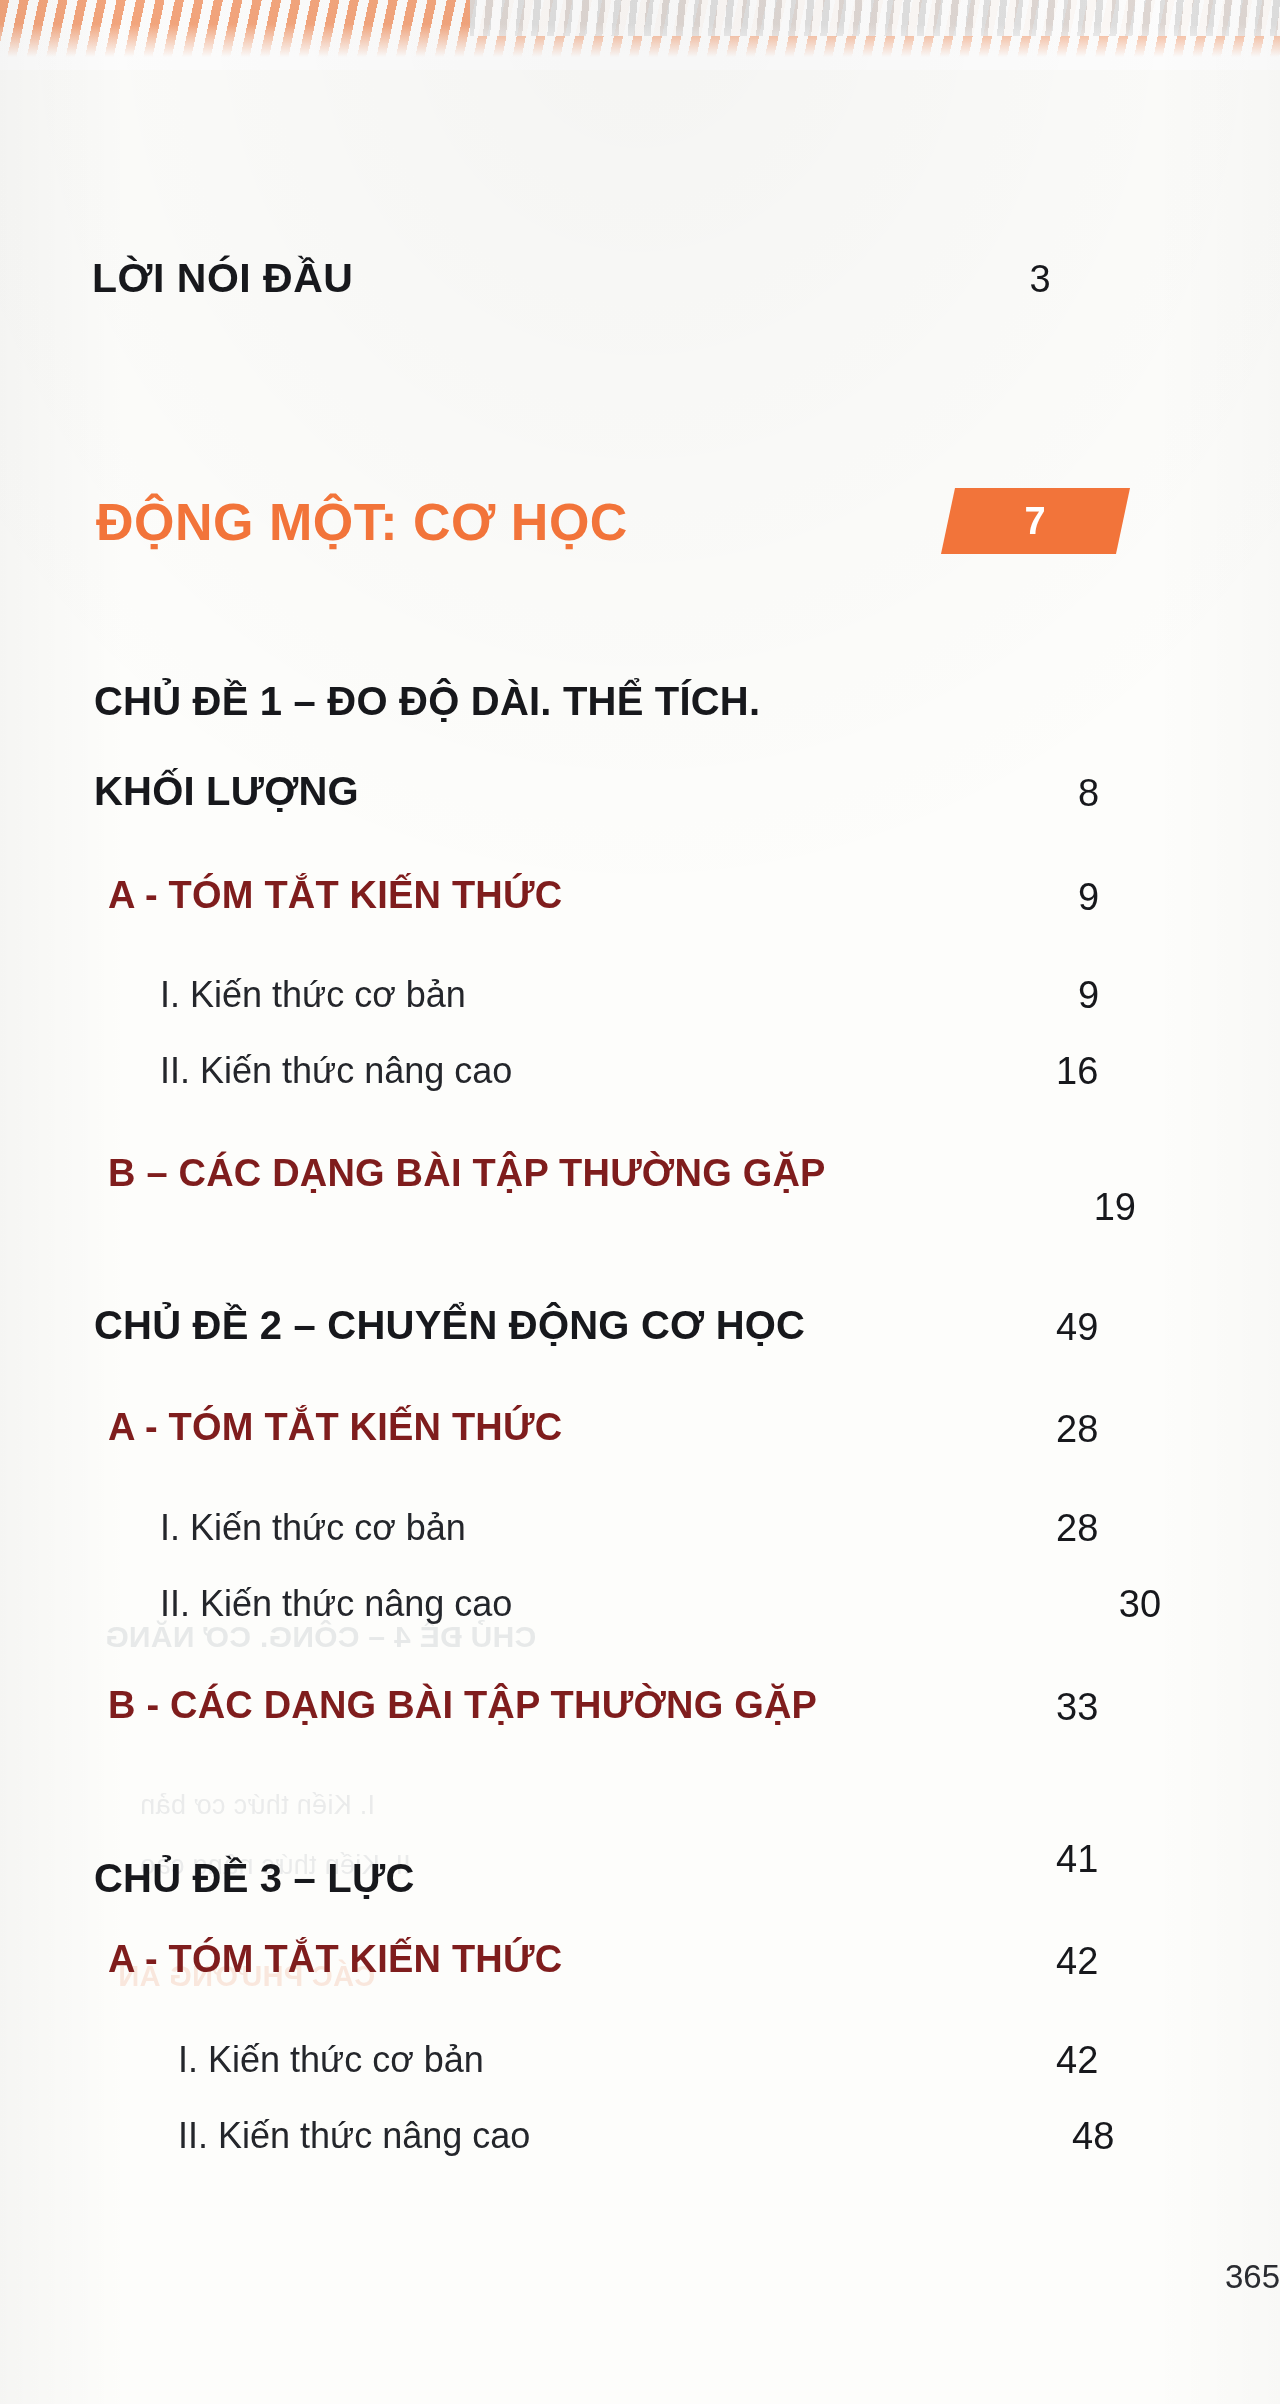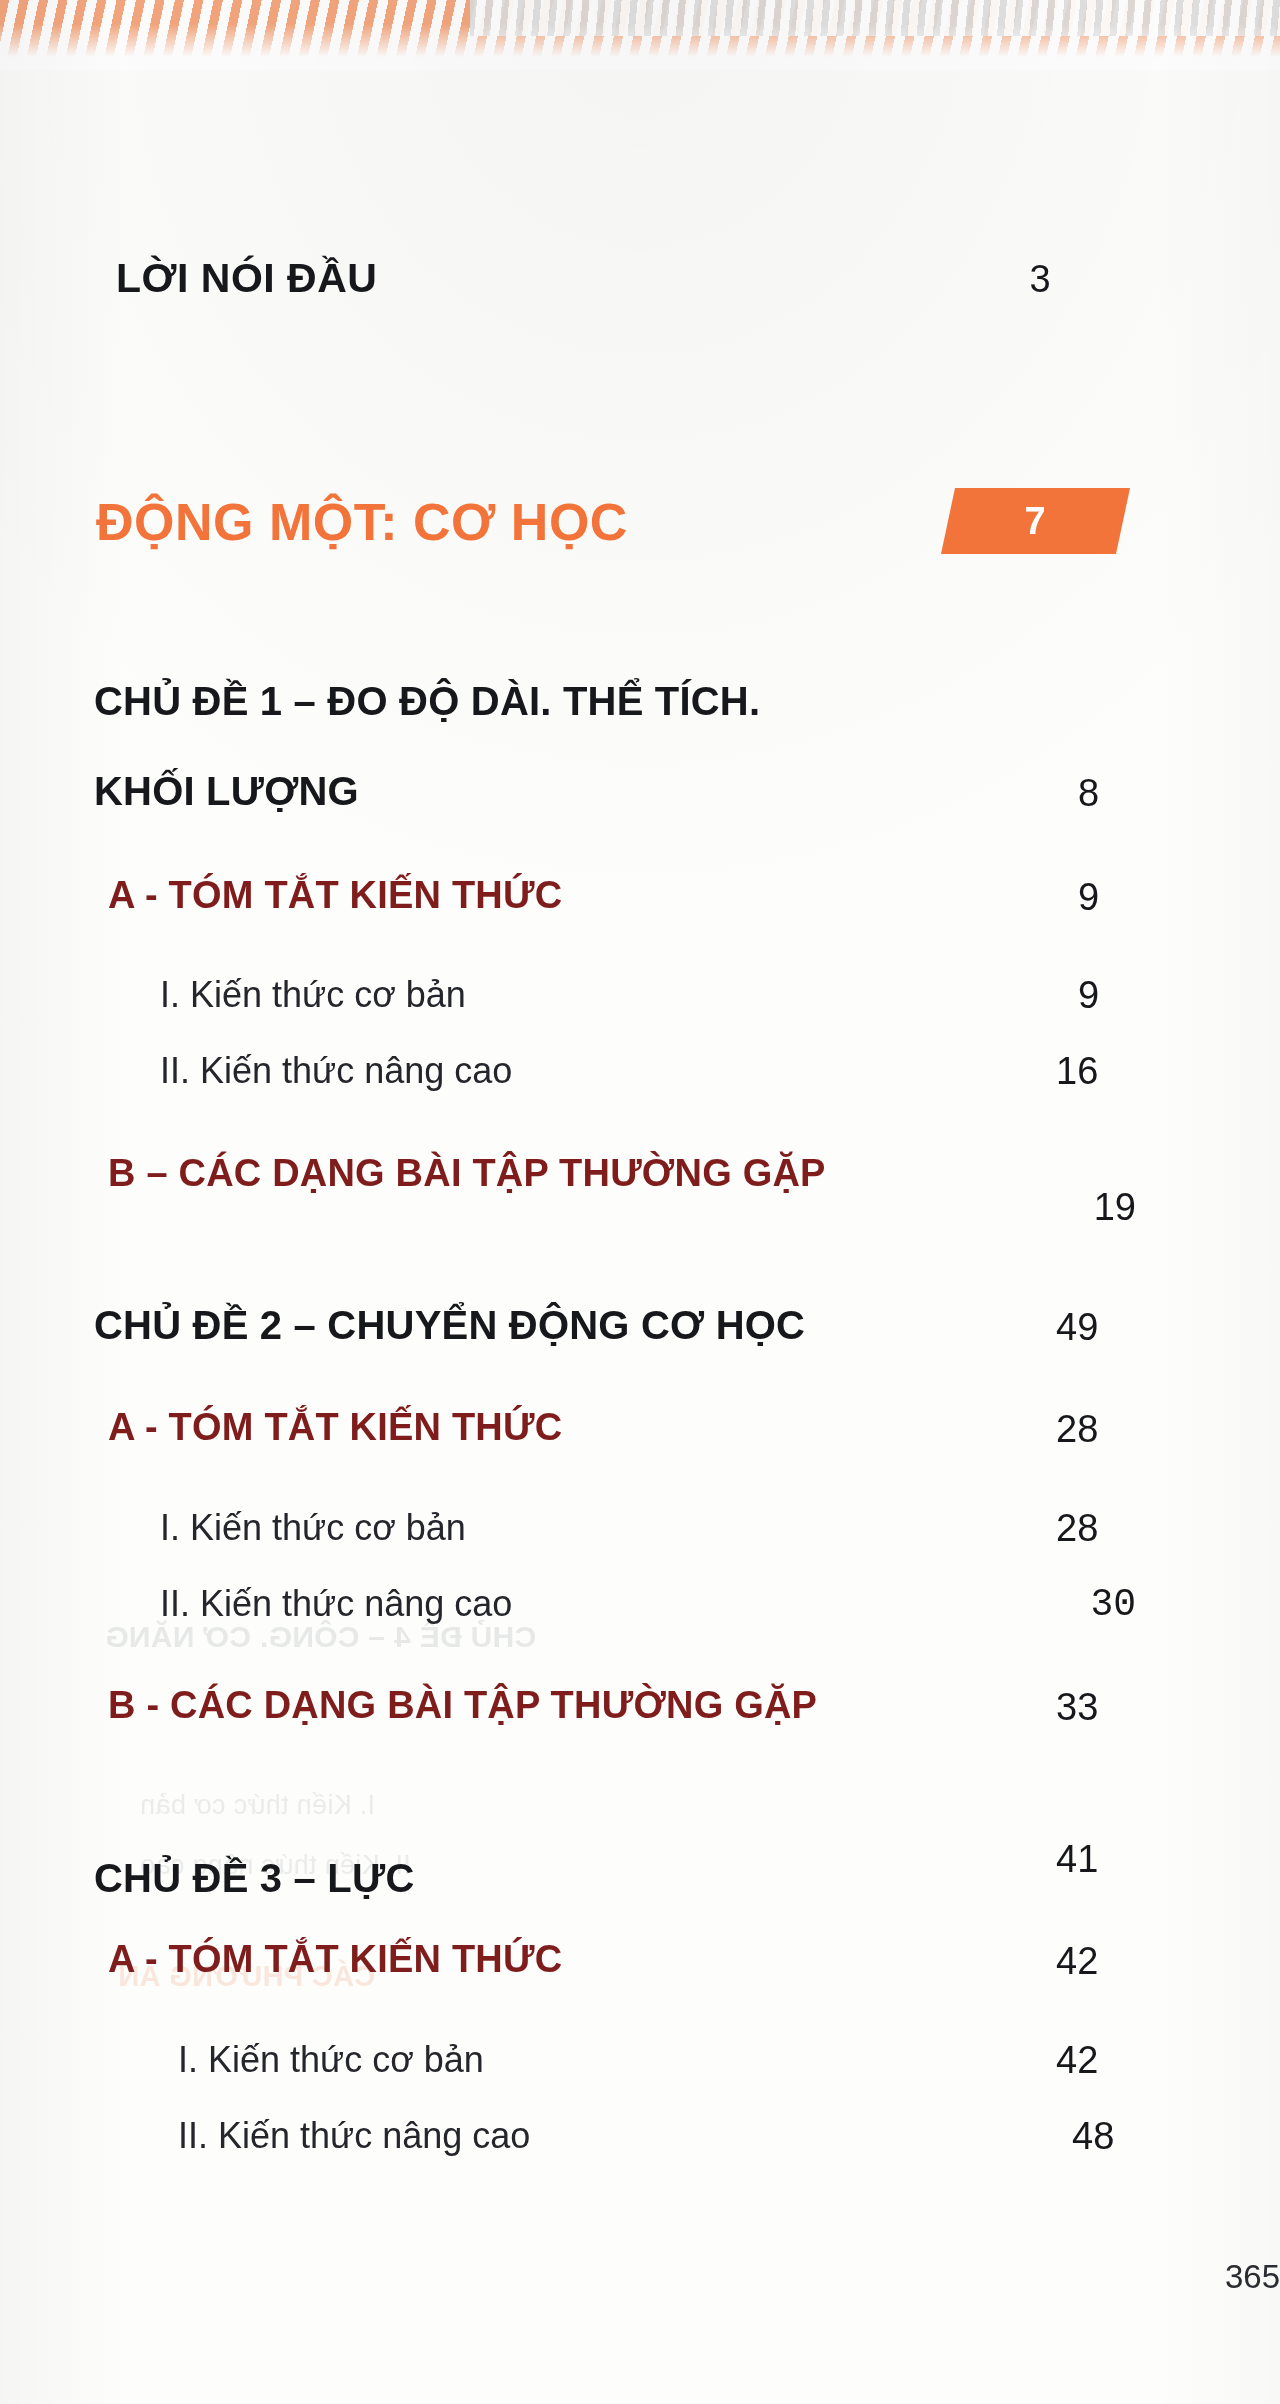--- a/index.html
+++ b/index.html
@@ -85,21 +85,20 @@
     position: absolute;
     left: 0; top: 0;
     width: 1280px;
   }
 
   .row {
     position: absolute;
     display: flex;
     align-items: center;
     white-space: nowrap;
-    margin-left: 24px;
   }
   .row .label { display: inline-block; }
 
   
   .lvl-front {
     font-size: 41px;
     font-weight: 700;
     letter-spacing: 0.5px;
     color: #17181c;
   }
@@ -207,21 +206,21 @@
     <div class="topic" style="position:absolute; left:94px; top:1303px;">CHỦ ĐỀ 2 – CHUYỂN ĐỘNG CƠ HỌC</div>
     <div class="num" style="position:absolute; left:1056px; top:1306px; width:80px; text-align:left;">49</div>
 
     <div class="section" style="position:absolute; left:108px; top:1406px;">A - TÓM TẮT KIẾN THỨC</div>
     <div class="num" style="position:absolute; left:1056px; top:1408px; width:80px; text-align:left;">28</div>
 
     <div class="sub" style="position:absolute; left:160px; top:1507px;">I. Kiến thức cơ bản</div>
     <div class="num" style="position:absolute; left:1056px; top:1507px; width:80px; text-align:left;">28</div>
 
     <div class="sub" style="position:absolute; left:160px; top:1583px;">II. Kiến thức nâng cao</div>
-    <div class="num" style="position:absolute; left:1056px; top:1583px; width:80px; text-align:right;font-family:Liberation Mono, monospace;">30</div>
+    <div class="num" style="position:absolute; left:1100px; top:1583px; width:80px; text-align:center;">30</div>
 
     <div class="section" style="position:absolute; left:108px; top:1684px;">B - CÁC DẠNG BÀI TẬP THƯỜNG GẶP</div>
     <div class="num" style="position:absolute; left:1056px; top:1686px; width:80px; text-align:left;">33</div>
 
     <div class="topic" style="position:absolute; left:94px; top:1835px;margin-top:21px;">CHỦ ĐỀ 3 – LỰC</div>
     <div class="num" style="position:absolute; left:1056px; top:1838px; width:80px; text-align:left;">41</div>
 
     <div class="section" style="position:absolute; left:108px; top:1938px;">A - TÓM TẮT KIẾN THỨC</div>
     <div class="num" style="position:absolute; left:1056px; top:1940px; width:80px; text-align:left;">42</div>
 

